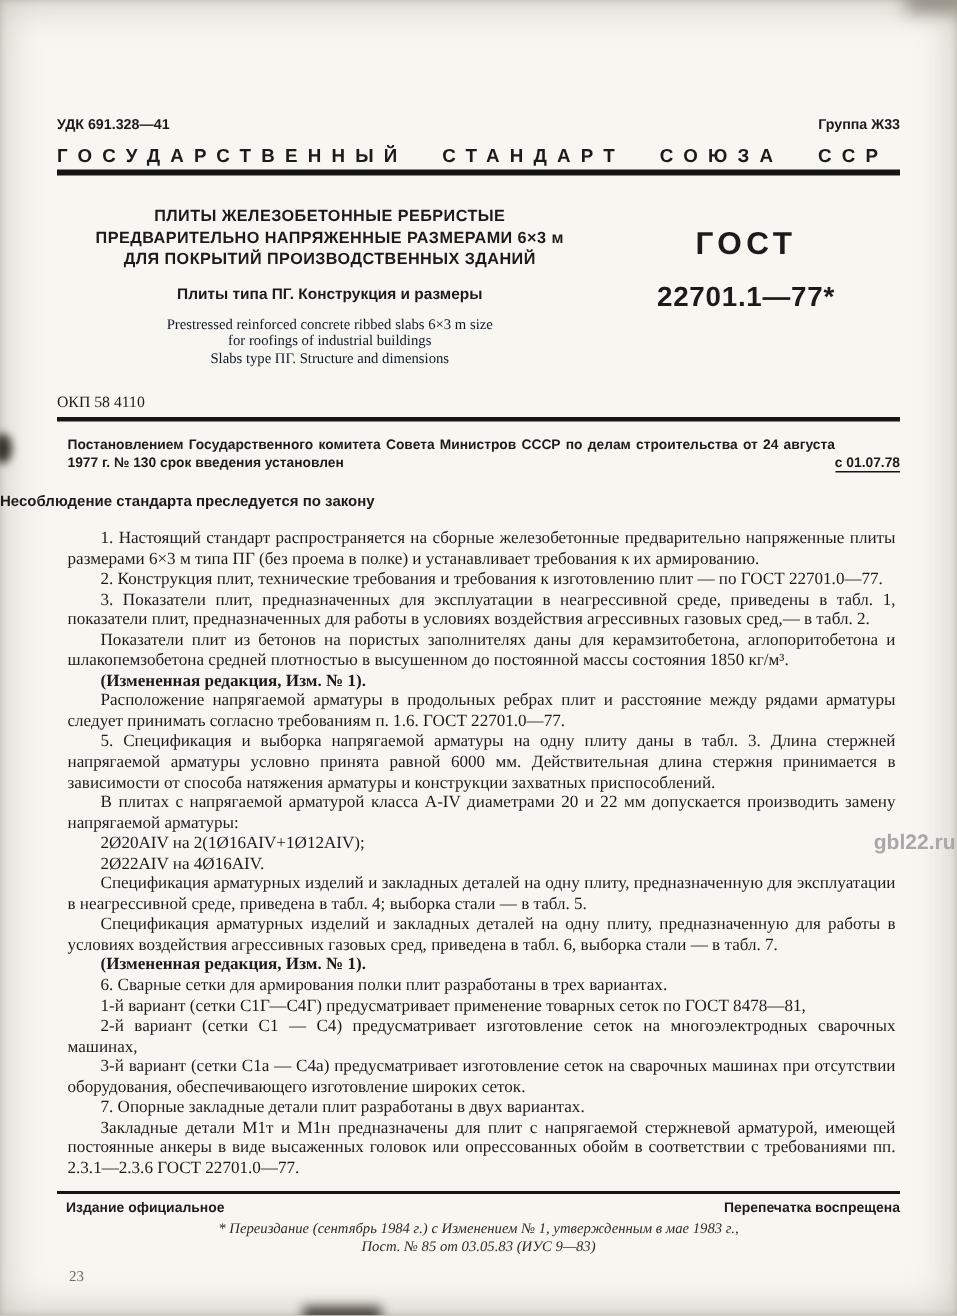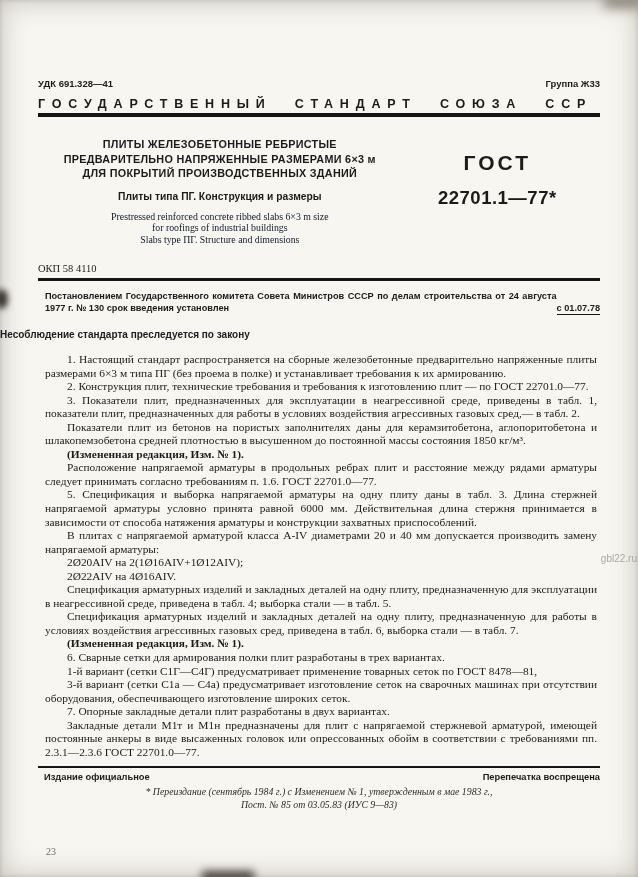--- a/index.html
+++ b/index.html
@@ -45,21 +45,21 @@
   .body-text p.formula { text-align:left; }
   
   .footer-rule { height:2px; background:#151515; margin:7px 38px 0 38px; }
   .footer-row { display:flex; justify-content:space-between; margin:4px 38px 0 44px;
     font-family:"Liberation Sans", sans-serif; font-weight:bold; font-size:9.3px; }
   .footnote { margin-top:4px; text-align:center; font-style:italic;
     font-size:9.8px; line-height:12.5px; color:#2c2c2c; }
   .footnote p { margin:0; }
   .page-number { position:absolute; left:46px; bottom:20px; font-size:10px; color:#6d6d6d; }
   .watermark { position:absolute; right:1px; top:553px;
-    font-family:"Liberation Sans", sans-serif; font-size:10px; color:#a8a8aa; }
+    font-family:"Liberation Sans", sans-serif; font-size:14px; color:#a8a8aa;font-weight:bold; }
   
   .artifact-left { position:absolute; left:-5px; top:289px; width:13px; height:20px;
     background:#38342e; border-radius:50%; filter:blur(3px); }
   .artifact-bottom { position:absolute; left:202px; bottom:-5px; width:52px; height:11px;
     background:#45403a; filter:blur(4px); }
   .artifact-topright { position:absolute; right:-6px; top:-6px; width:40px; height:14px;
     background:#8d877c; filter:blur(6px); }
 </style>
 </head>
 <body>
@@ -105,28 +105,29 @@
   <div class="law-notice">Несоблюдение стандарта преследуется по закону</div>
 
   <div class="body-text">
       <p class="">1. Настоящий стандарт распространяется на сборные железобетонные предварительно напряженные плиты размерами 6×3 м типа ПГ (без проема в полке) и устанавливает требования к их армированию.</p>
       <p class="">2. Конструкция плит, технические требования и требования к изготовлению плит — по ГОСТ 22701.0—77.</p>
       <p class="">3. Показатели плит, предназначенных для эксплуатации в неагрессивной среде, приведены в табл. 1, показатели плит, предназначенных для работы в условиях воздействия агрессивных газовых сред,— в табл. 2.</p>
       <p class="">Показатели плит из бетонов на пористых заполнителях даны для керамзитобетона, аглопоритобетона и шлакопемзобетона средней плотностью в высушенном до постоянной массы состояния 1850 кг/м³.</p>
       <p class="bold">(Измененная редакция, Изм. № 1).</p>
       <p class="">Расположение напрягаемой арматуры в продольных ребрах плит и расстояние между рядами арматуры следует принимать согласно требованиям п. 1.6. ГОСТ 22701.0—77.</p>
       <p class="">5. Спецификация и выборка напрягаемой арматуры на одну плиту даны в табл. 3. Длина стержней напрягаемой арматуры условно принята равной 6000 мм. Действительная длина стержня принимается в зависимости от способа натяжения арматуры и конструкции захватных приспособлений.</p>
-      <p class="">В плитах с напрягаемой арматурой класса А-IV диаметрами 20 и 40 мм допускается производить замену напрягаемой арматуры:</p>
+      <p class="">В плитах с напрягаемой арматурой класса А-IV диаметрами 20 и 22 мм допускается производить замену напрягаемой арматуры:</p>
       <p class="formula">2Ø20АIV на 2(1Ø16АIV+1Ø12АIV);</p>
       <p class="formula">2Ø22АIV на 4Ø16АIV.</p>
       <p class="">Спецификация арматурных изделий и закладных деталей на одну плиту, предназначенную для эксплуатации в неагрессивной среде, приведена в табл. 4; выборка стали — в табл. 5.</p>
       <p class="">Спецификация арматурных изделий и закладных деталей на одну плиту, предназначенную для работы в условиях воздействия агрессивных газовых сред, приведена в табл. 6, выборка стали — в табл. 7.</p>
       <p class="bold">(Измененная редакция, Изм. № 1).</p>
       <p class="">6. Сварные сетки для армирования полки плит разработаны в трех вариантах.</p>
       <p class="">1-й вариант (сетки С1Г—С4Г) предусматривает применение товарных сеток по ГОСТ 8478—81,</p>
+      <p class="">2-й вариант (сетки С1 — С4) предусматривает изготовление сеток на многоэлектродных сварочных машинах,</p>
       <p class="">3-й вариант (сетки С1а — С4а) предусматривает изготовление сеток на сварочных машинах при отсутствии оборудования, обеспечивающего изготовление широких сеток.</p>
       <p class="">7. Опорные закладные детали плит разработаны в двух вариантах.</p>
       <p class="">Закладные детали М1т и М1н предназначены для плит с напрягаемой стержневой арматурой, имеющей постоянные анкеры в виде высаженных головок или опрессованных обойм в соответствии с требованиями пп. 2.3.1—2.3.6 ГОСТ 22701.0—77.</p>
     </div>
 
   <div class="footer-rule"></div>
   <div class="footer-row">
     <span>Издание официальное</span>
     <span>Перепечатка воспрещена</span>
   </div>

